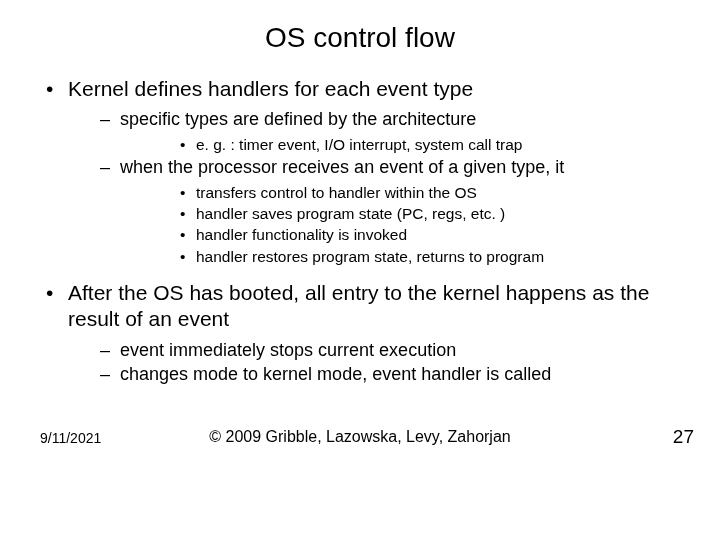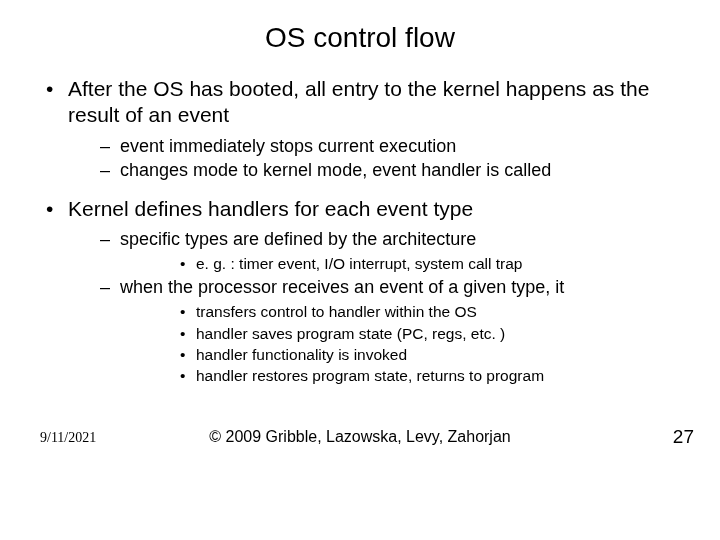--- a/index.html
+++ b/index.html
@@ -75,21 +75,20 @@
     left: 60px;
     top: 0;
     font-size: 15.5px;
   }
 
   .footer-date {
     position: absolute;
     left: 40px;
     bottom: 22px;
     font-size: 14px;
-    font-family: Liberation Serif, serif;
   }
   .footer-center {
     position: absolute;
     left: 0; right: 0;
     bottom: 22px;
     text-align: center;
     font-size: 16px;
   }
   .footer-num {
     position: absolute;
@@ -102,46 +101,46 @@
 </head>
 <body>
 
 <div class="slide">
 
   <div class="title">OS control flow</div>
 
   <div class="content">
     <ul class="l1">
       <li>
-        <span>After the OS has booted, all entry to the kernel happens as the result of an event</span>
-        <ul class="l2">
-          <li>event immediately stops current execution</li>
-          <li>changes mode to kernel mode, event  handler is called</li>
-        </ul>
-      </li>
-      <li>
         <span>Kernel defines handlers for each event type</span>
         <ul class="l2">
           <li>
             <span>specific types are defined by the architecture</span>
             <ul class="l3">
               <li>e. g. : timer event, I/O interrupt, system call trap</li>
             </ul>
           </li>
           <li>
             <span>when the processor receives an event of a given type, it</span>
             <ul class="l3">
               <li>transfers control to handler within the OS</li>
               <li>handler saves program state (PC, regs, etc. )</li>
               <li>handler functionality is invoked</li>
               <li>handler restores program state, returns to program</li>
             </ul>
           </li>
         </ul>
       </li>
+      <li>
+        <span>After the OS has booted, all entry to the kernel happens as the result of an event</span>
+        <ul class="l2">
+          <li>event immediately stops current execution</li>
+          <li>changes mode to kernel mode, event  handler is called</li>
+        </ul>
+      </li>
     </ul>
   </div>
 
   <div class="footer-date">9/11/2021</div>
   <div class="footer-center">© 2009 Gribble, Lazowska, Levy, Zahorjan</div>
   <div class="footer-num">27</div>
 
 </div>
 
 </body></html>

